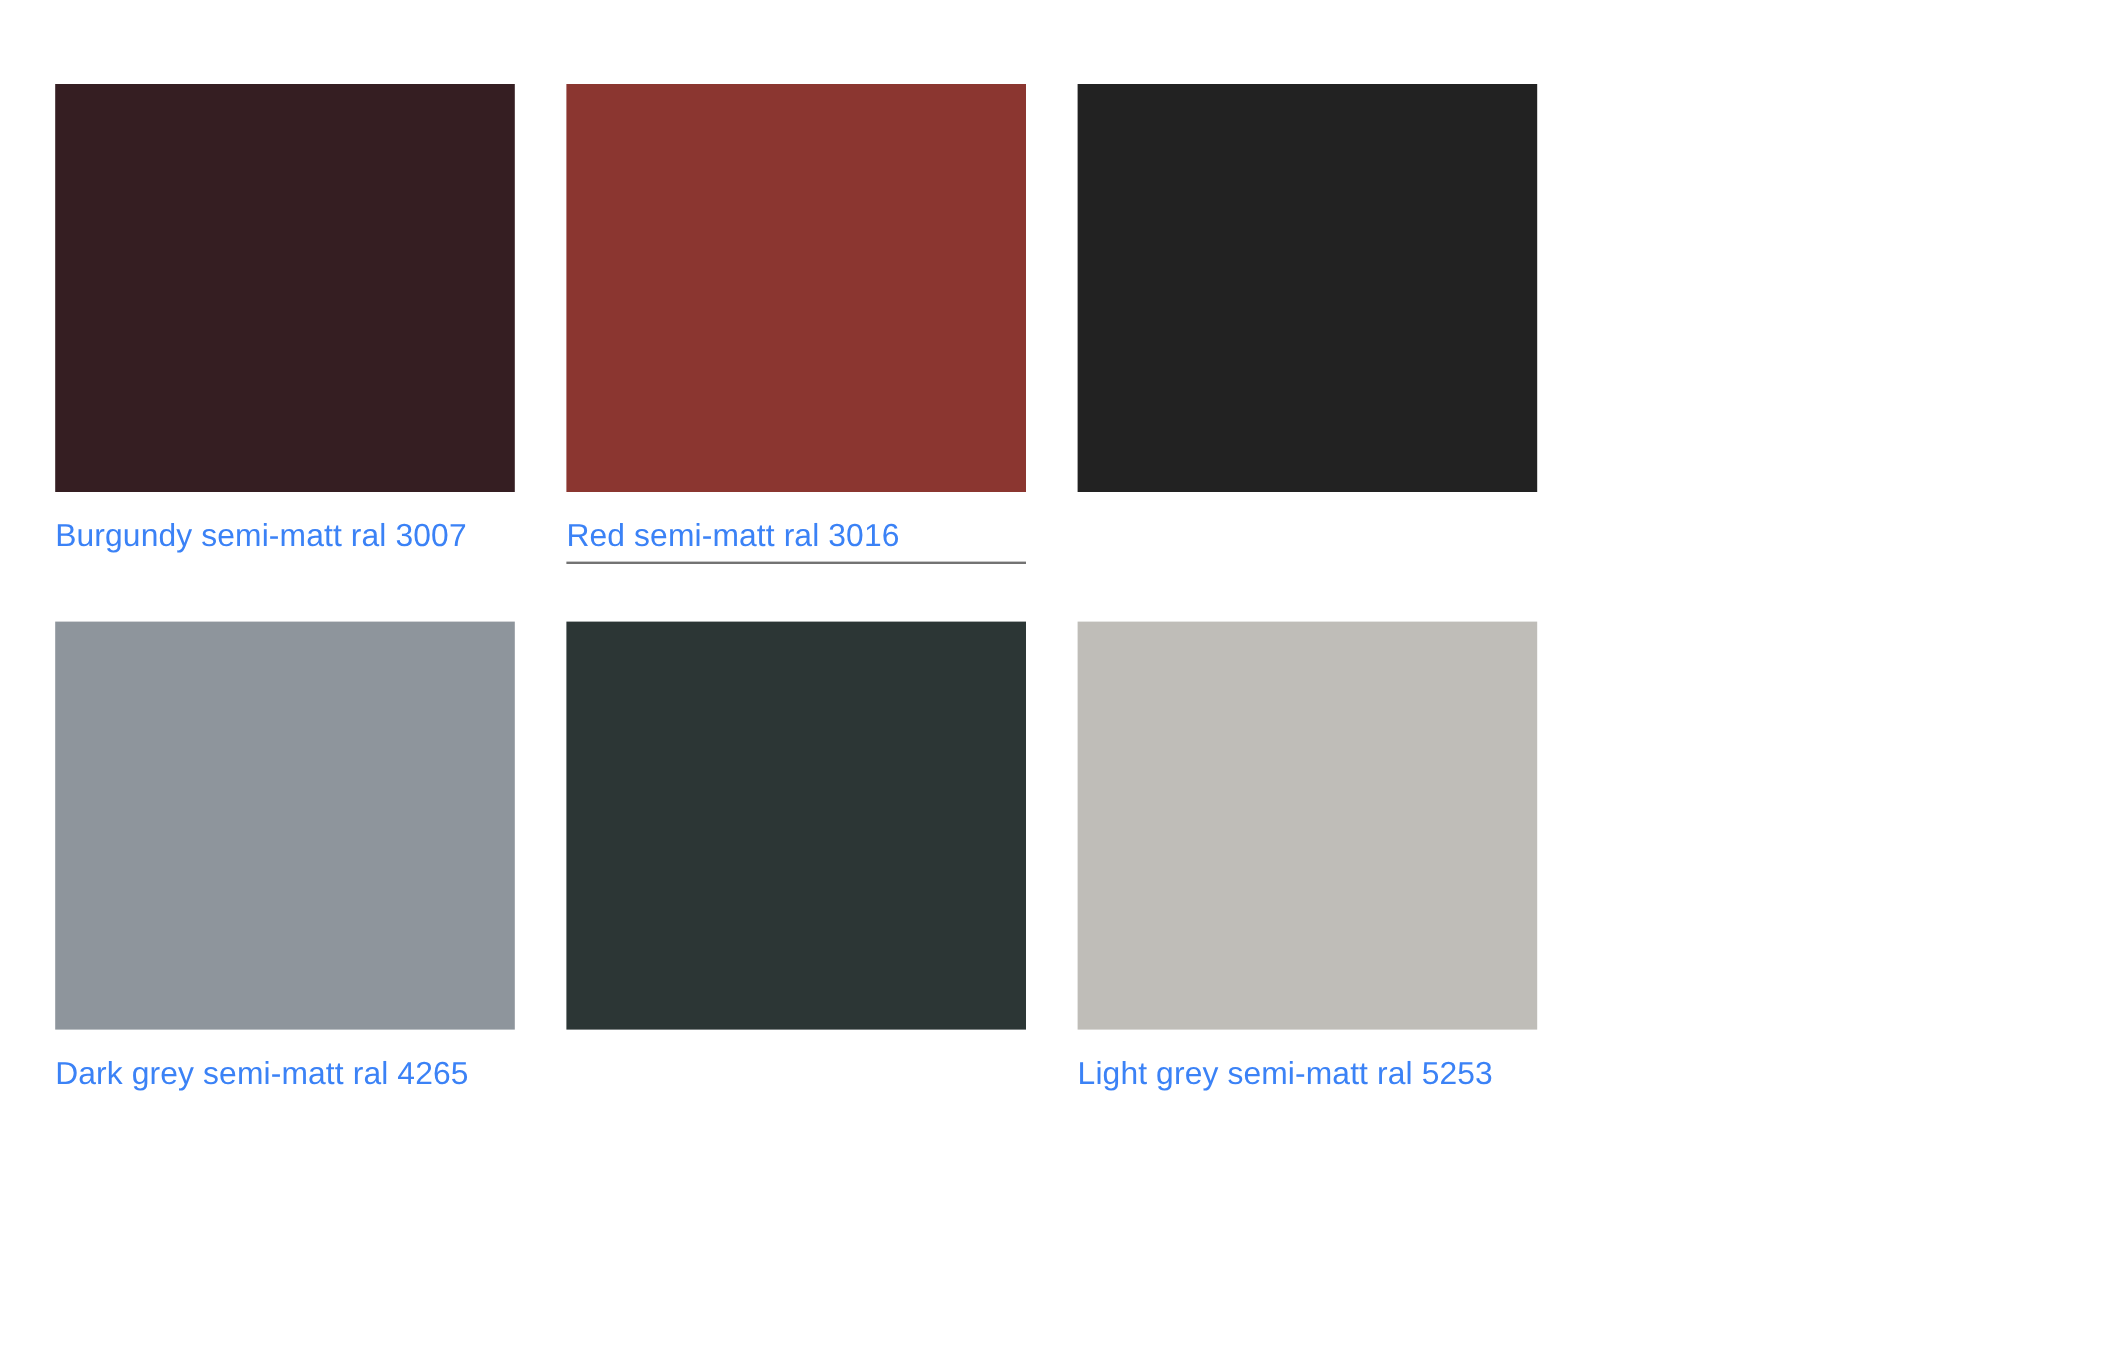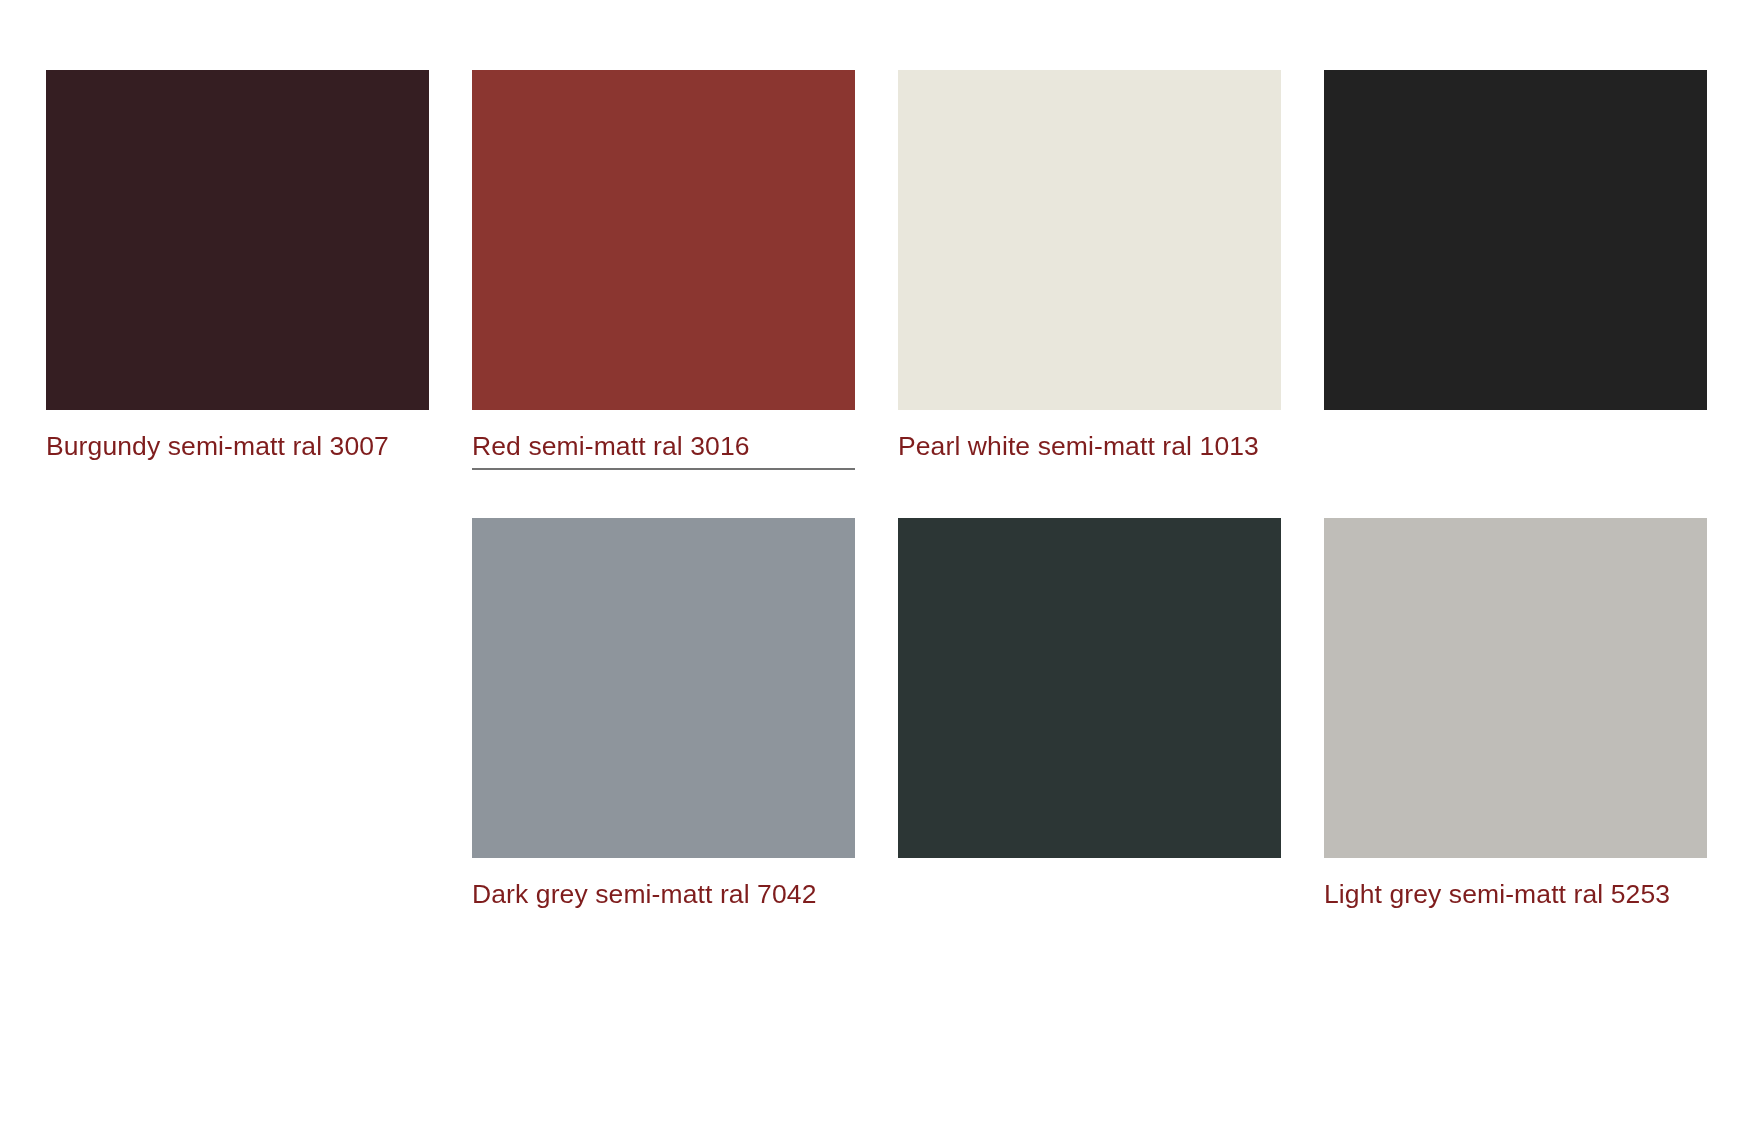--- a/index.html
+++ b/index.html
@@ -46,21 +46,21 @@
     width: 100%;
     height: 340px;
     display: block;
   }
 
   .swatch-caption {
     margin-top: 20px;
     font-size: 26.5px;
     line-height: 1.22;
     letter-spacing: 0.1px;
-    color: #7f1d1d;
+    color: #3b82f6;
     font-weight: 400;
     font-family: "Liberation Sans", sans-serif;
     white-space: pre-line;
     padding-bottom: 6px;
   }
 
   .swatch-caption.has-rule {
     border-bottom: 2px solid #737373;
   }
 
@@ -78,37 +78,33 @@
     <div class="swatch-cell row-1">
       <div class="swatch-chip" style="background-color: rgb(53, 30, 34);"></div>
       <div class="swatch-caption">Burgundy semi-matt ral 3007</div>
     </div>
 
     <div class="swatch-cell row-1">
       <div class="swatch-chip" style="background-color: rgb(139, 54, 48);"></div>
       <div class="swatch-caption has-rule">Red semi-matt ral 3016</div>
     </div>
 
-    <div class="swatch-cell row-1">
-      <div class="swatch-chip" style="background-color: rgb(233, 231, 220);"></div>
-      <div class="swatch-caption">Pearl white semi-matt ral 1013</div>
-    </div>
 
     <div class="swatch-cell row-1">
       <div class="swatch-chip" style="background-color: rgb(34, 34, 34);"></div>
     </div>
 
     <div class="swatch-cell row-2 is-empty">
       <div class="swatch-chip"></div>
       <div class="swatch-caption"></div>
     </div>
 
     <div class="swatch-cell row-2">
       <div class="swatch-chip" style="background-color: rgb(142, 149, 156);"></div>
-      <div class="swatch-caption">Dark grey semi-matt ral 7042</div>
+      <div class="swatch-caption">Dark grey semi-matt ral 4265</div>
     </div>
 
     <div class="swatch-cell row-2">
       <div class="swatch-chip" style="background-color: rgb(44, 54, 53);"></div>
     </div>
 
     <div class="swatch-cell row-2">
       <div class="swatch-chip" style="background-color: rgb(191, 189, 184);"></div>
       <div class="swatch-caption">Light grey semi-matt ral 5253</div>
     </div>

